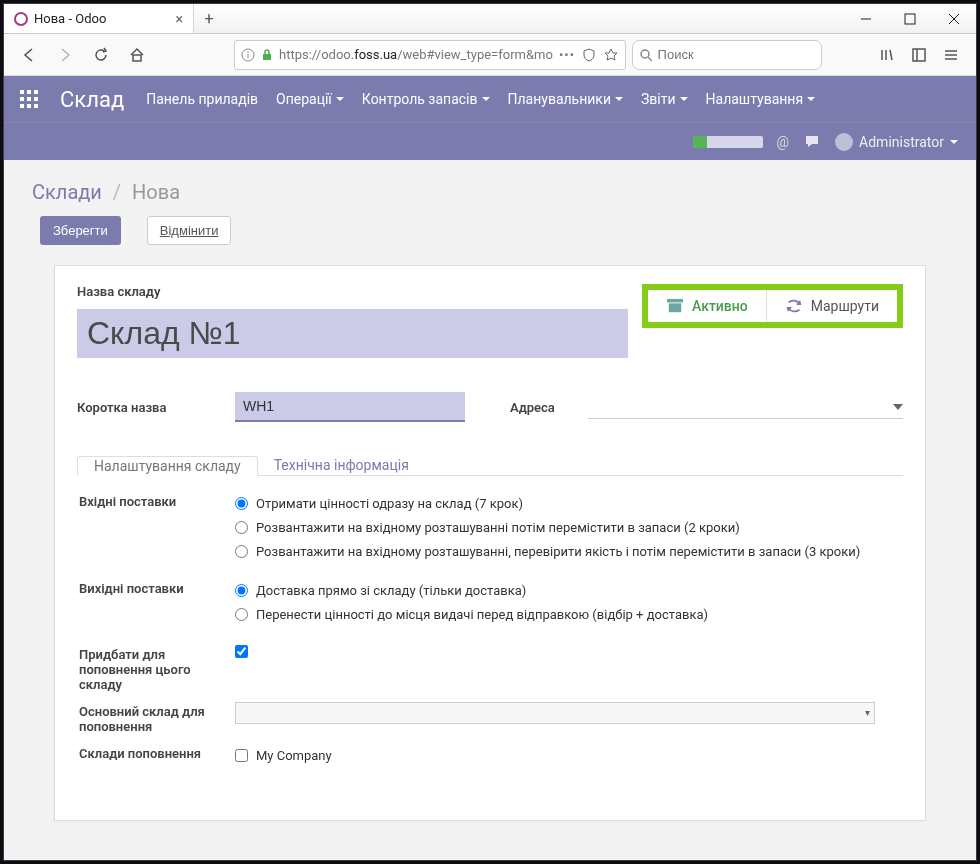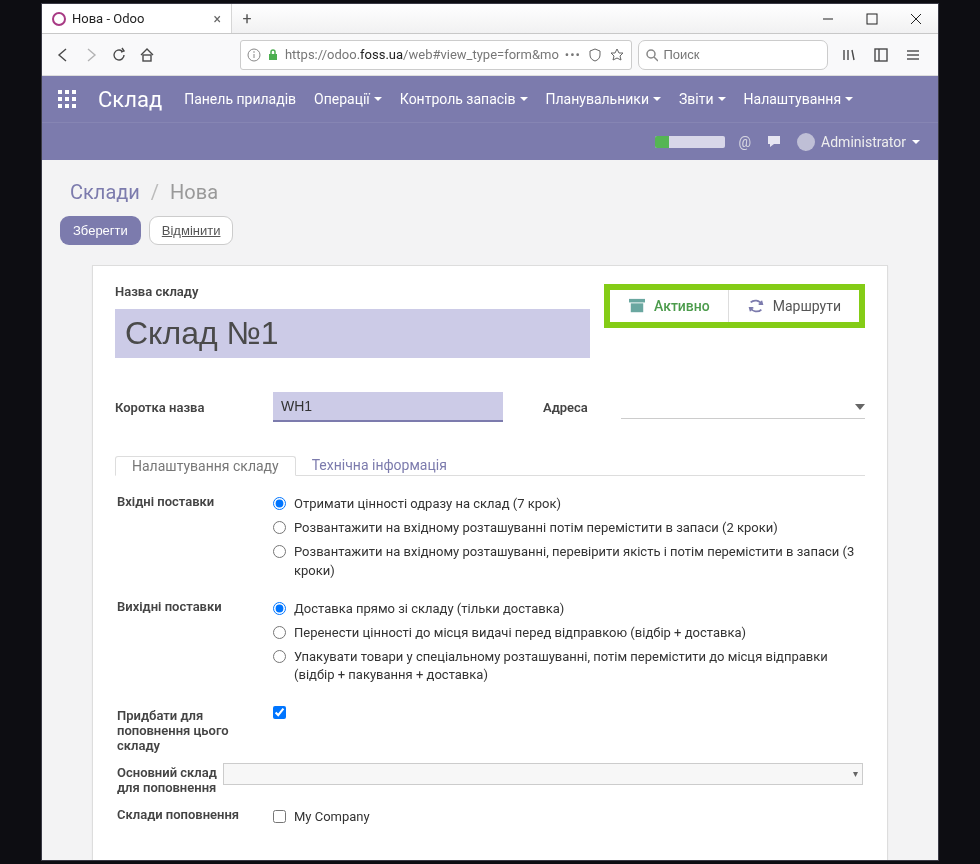--- a/index.html
+++ b/index.html
@@ -1,19 +1,19 @@
 <!DOCTYPE html>
 <html><head>
 <meta charset="utf-8">
 <style>
   * { box-sizing: border-box; margin: 0; padding: 0; }
   body { font-family: -apple-system, BlinkMacSystemFont, "Segoe UI", Roboto, Arial, sans-serif; font-size: 13px; color: #222; background: #0d0d12; width: 980px; height: 864px; overflow: hidden; }
 
   
-  .window-frame { background: #7dd3fc; width: 898px; height: 858px; margin: 3px auto; display: flex; flex-direction: column; border: 1px solid #3a3a45; }
+  .window-frame { background: #7dd3fc; width: 974px; height: 858px; margin: 3px auto; display: flex; flex-direction: column; border: 1px solid #3a3a45; }
   .titlebar { height: 30px; background: linear-gradient(#ffffff, #f1f1f2); display: flex; align-items: stretch; border-bottom: 1px solid #c8c8c8; }
   .tab { display: flex; align-items: center; gap: 6px; padding: 0 10px; min-width: 190px; max-width: 220px; border-right: 1px solid #d6d6d6; background: #fff; }
   .tab .favicon { width: 14px; height: 14px; border: 2px solid #a83a84; border-radius: 50%; }
   .tab .lbl { flex: 1; overflow: hidden; text-overflow: ellipsis; white-space: nowrap; color: #222; }
   .tab .close { color: #666; font-size: 14px; }
   .newtab { width: 30px; display: flex; align-items: center; justify-content: center; color: #555; font-size: 16px; }
   .title-spacer { flex: 1; }
   .win-controls { display: flex; align-items: center; }
   .win-btn { width: 44px; height: 30px; display: flex; align-items: center; justify-content: center; color: #222; }
   .win-btn svg { stroke: #222; stroke-width: 1; }
@@ -45,21 +45,21 @@
   .progress-pill .bar { position: absolute; left: 0; top: 0; bottom: 0; width: 20%; background:#55b554; }
   .odoo-user { display: flex; align-items: center; gap: 6px; }
   .avatar { width: 18px; height: 18px; background: #bfbfd6; border-radius: 50%; display: inline-block; }
 
   
   .page { padding: 20px 14px; }
   .breadcrumb { font-size: 20px; color: #999; margin-bottom: 12px; padding-left: 14px; }
   .breadcrumb .link { color: #7c7bad; }
   .breadcrumb .sep { margin: 0 6px; color: #bbb; }
   .actions { display: flex; gap: 8px; margin-bottom: 20px; padding-left: 4px; }
-  .btn { padding: 6px 12px; font-size: 13px; border-radius: 9px; border: 1px solid transparent; cursor: pointer; }
+  .btn { padding: 6px 12px; font-size: 13px; border-radius: 3px; border: 1px solid transparent; cursor: pointer; margin-left: 18px; }
   .btn.primary { background: #7c7bad; color: #fff; }
   .btn.secondary { background: #fff; border-color: #ccc; color: #555; text-decoration: underline; }
 
   .form-sheet { background: #fff; border: 1px solid #ddd; margin: 0 36px; padding: 18px 22px 26px; box-shadow: 0 1px 2px rgba(0,0,0,0.04); }
   .sheet-head { display: flex; align-items: flex-start; justify-content: space-between; }
   .title-block { flex: 1; }
   .title-label { font-weight: 600; font-size: 13px; color: #444; margin-bottom: 10px; }
   .title-input { width: 100%; font-size: 32px; font-weight: 400; color: #4a4a4a; background: #cccbe7; border: none; padding: 6px 10px; outline: none; }
   .stat-buttons { display: flex; gap: 0; border: 6px solid #84cc16; margin-left: 14px; }
   .stat-btn { display: flex; align-items: center; gap: 8px; padding: 8px 18px; font-size: 14px; color: #555; border-right: 1px solid #ddd; }
@@ -326,24 +326,20 @@
               <div class="grid-label">Вихідні поставки</div>
               <div class="grid-value">
                 <label class="radio-line">
                     <input type="radio" name="out" checked="" style="">
                     <span>Доставка прямо зі складу (тільки доставка)</span>
                   </label>
                 <label class="radio-line">
                     <input type="radio" name="out" style="">
                     <span>Перенести цінності до місця видачі перед відправкою (відбір + доставка)</span>
                   </label>
-                <label class="radio-line">
-                    <input type="radio" name="out" style="">
-                    <span>Упакувати товари у спеціальному розташуванні, потім перемістити до місця відправки (відбір + пакування + доставка)</span>
-                  </label>
               </div>
             </div>
             <div class="grid-row" style="margin-top:18px">
               <div class="grid-label">Придбати для поповнення цього складу</div>
               <div class="grid-value"><input type="checkbox" checked="" style=""></div>
             </div>
             <div class="grid-row">
               <div class="grid-label">Основний склад для поповнення</div>
               <div class="grid-value">
                   <div class="select-empty">

